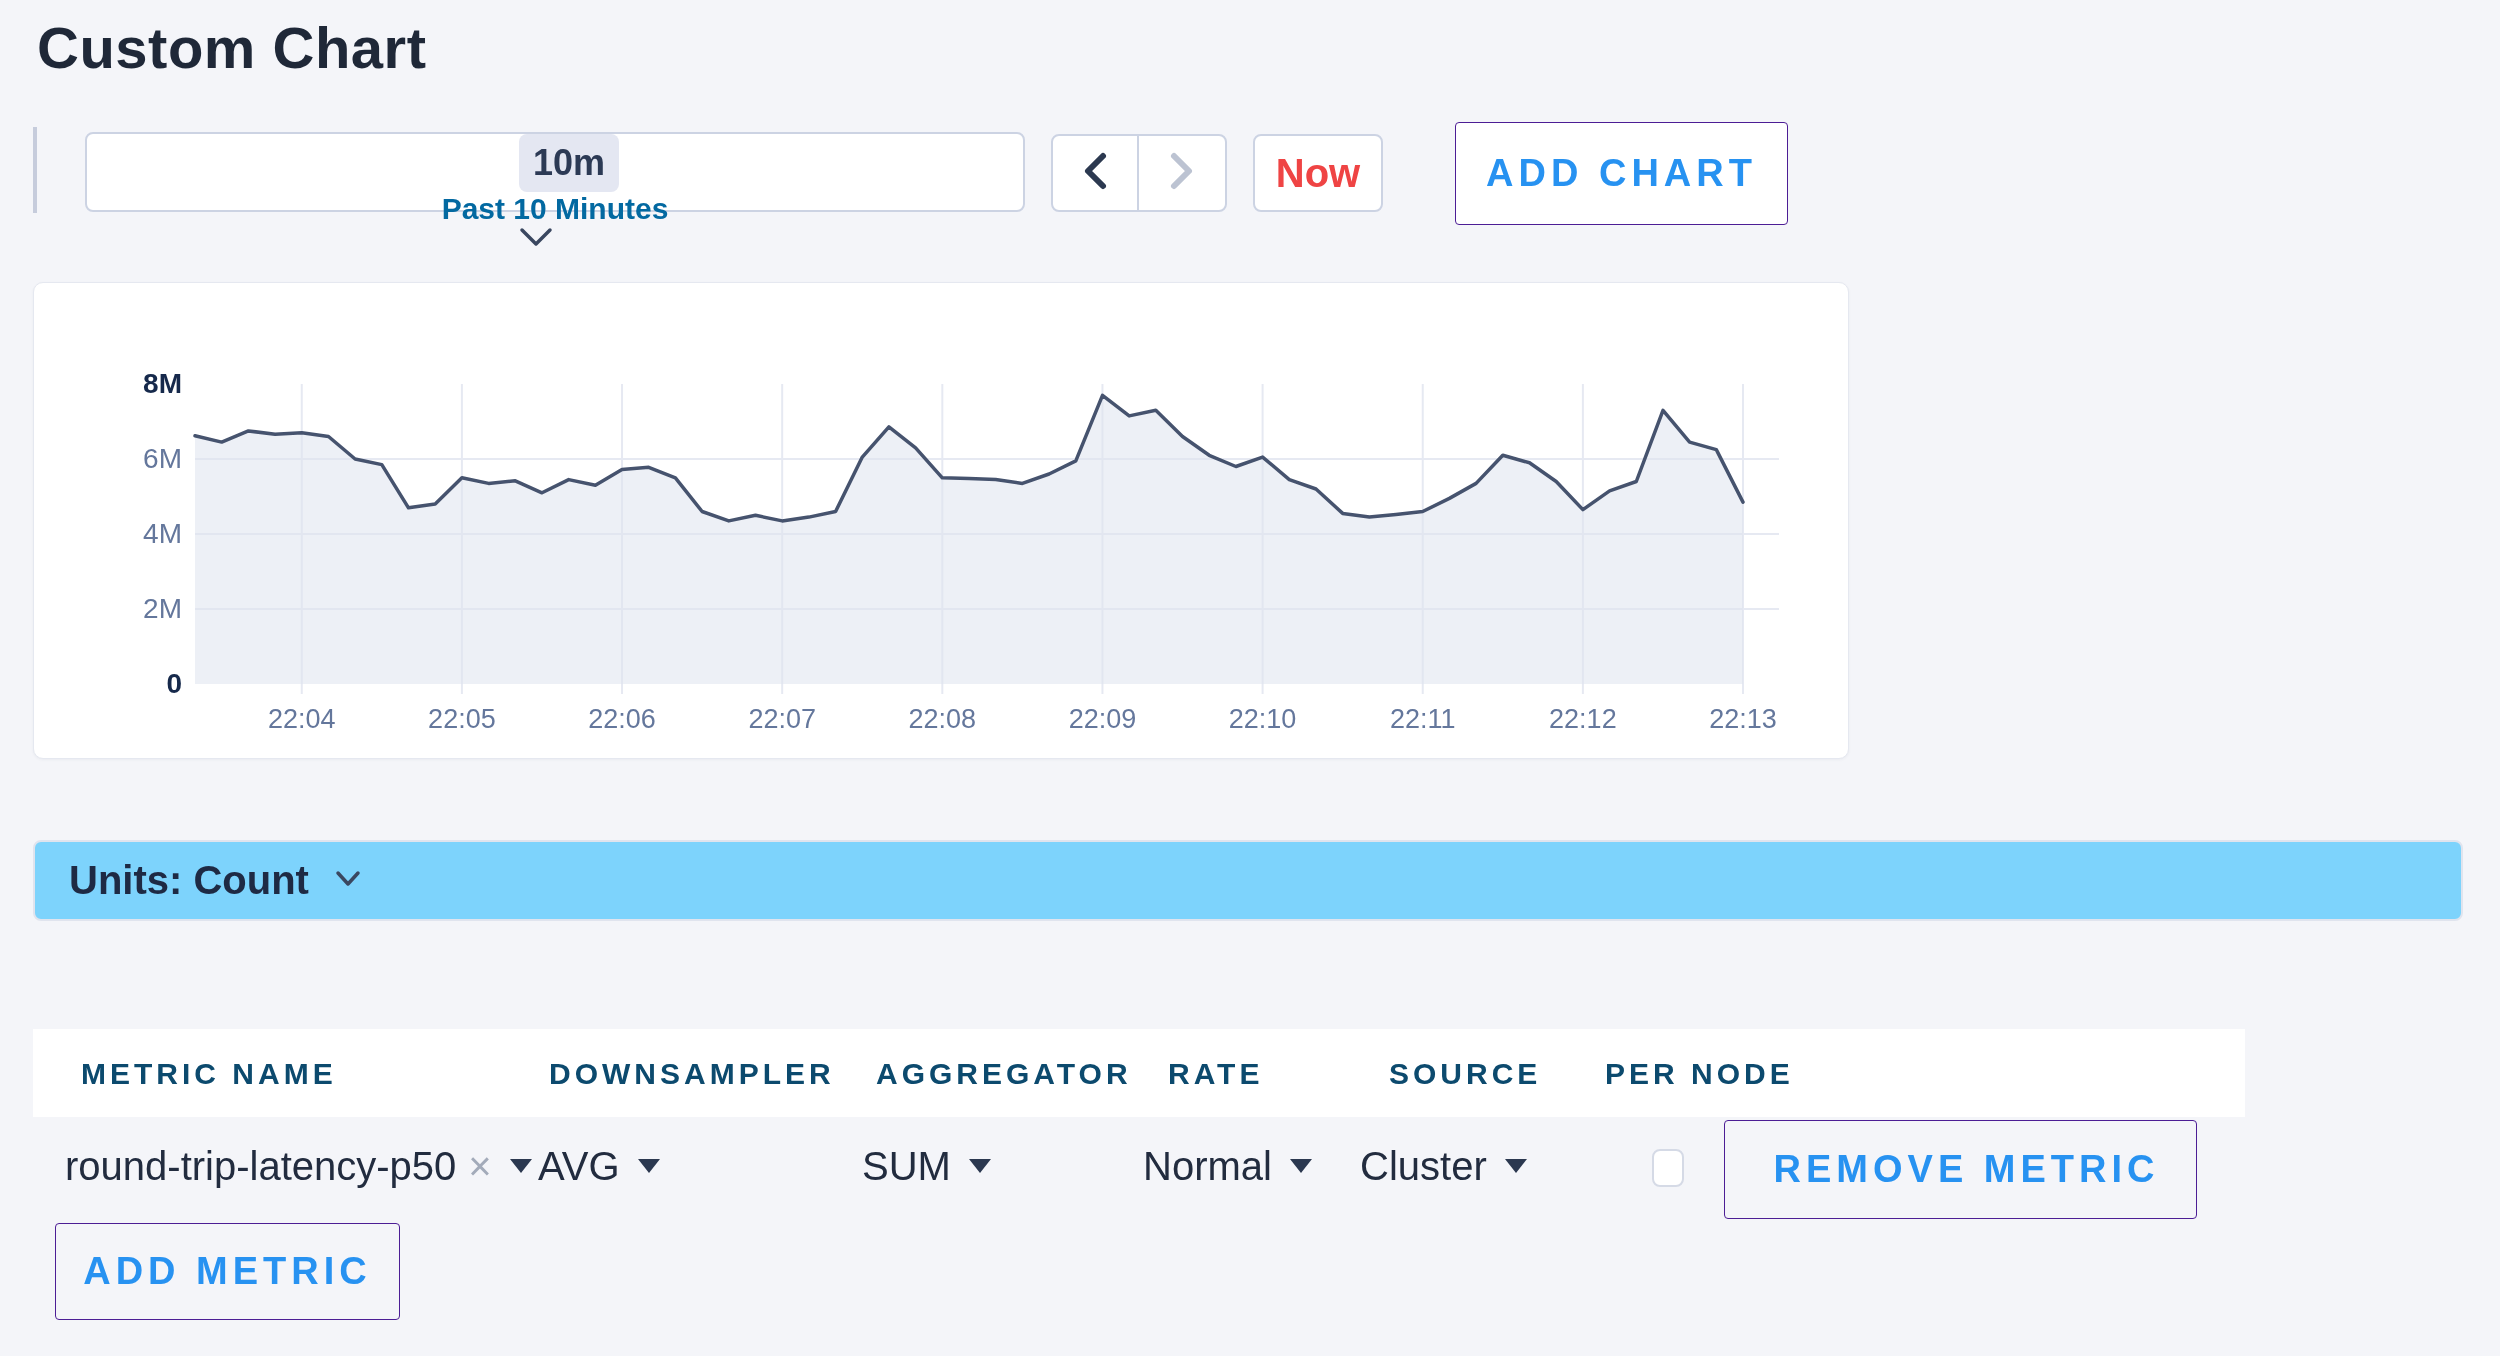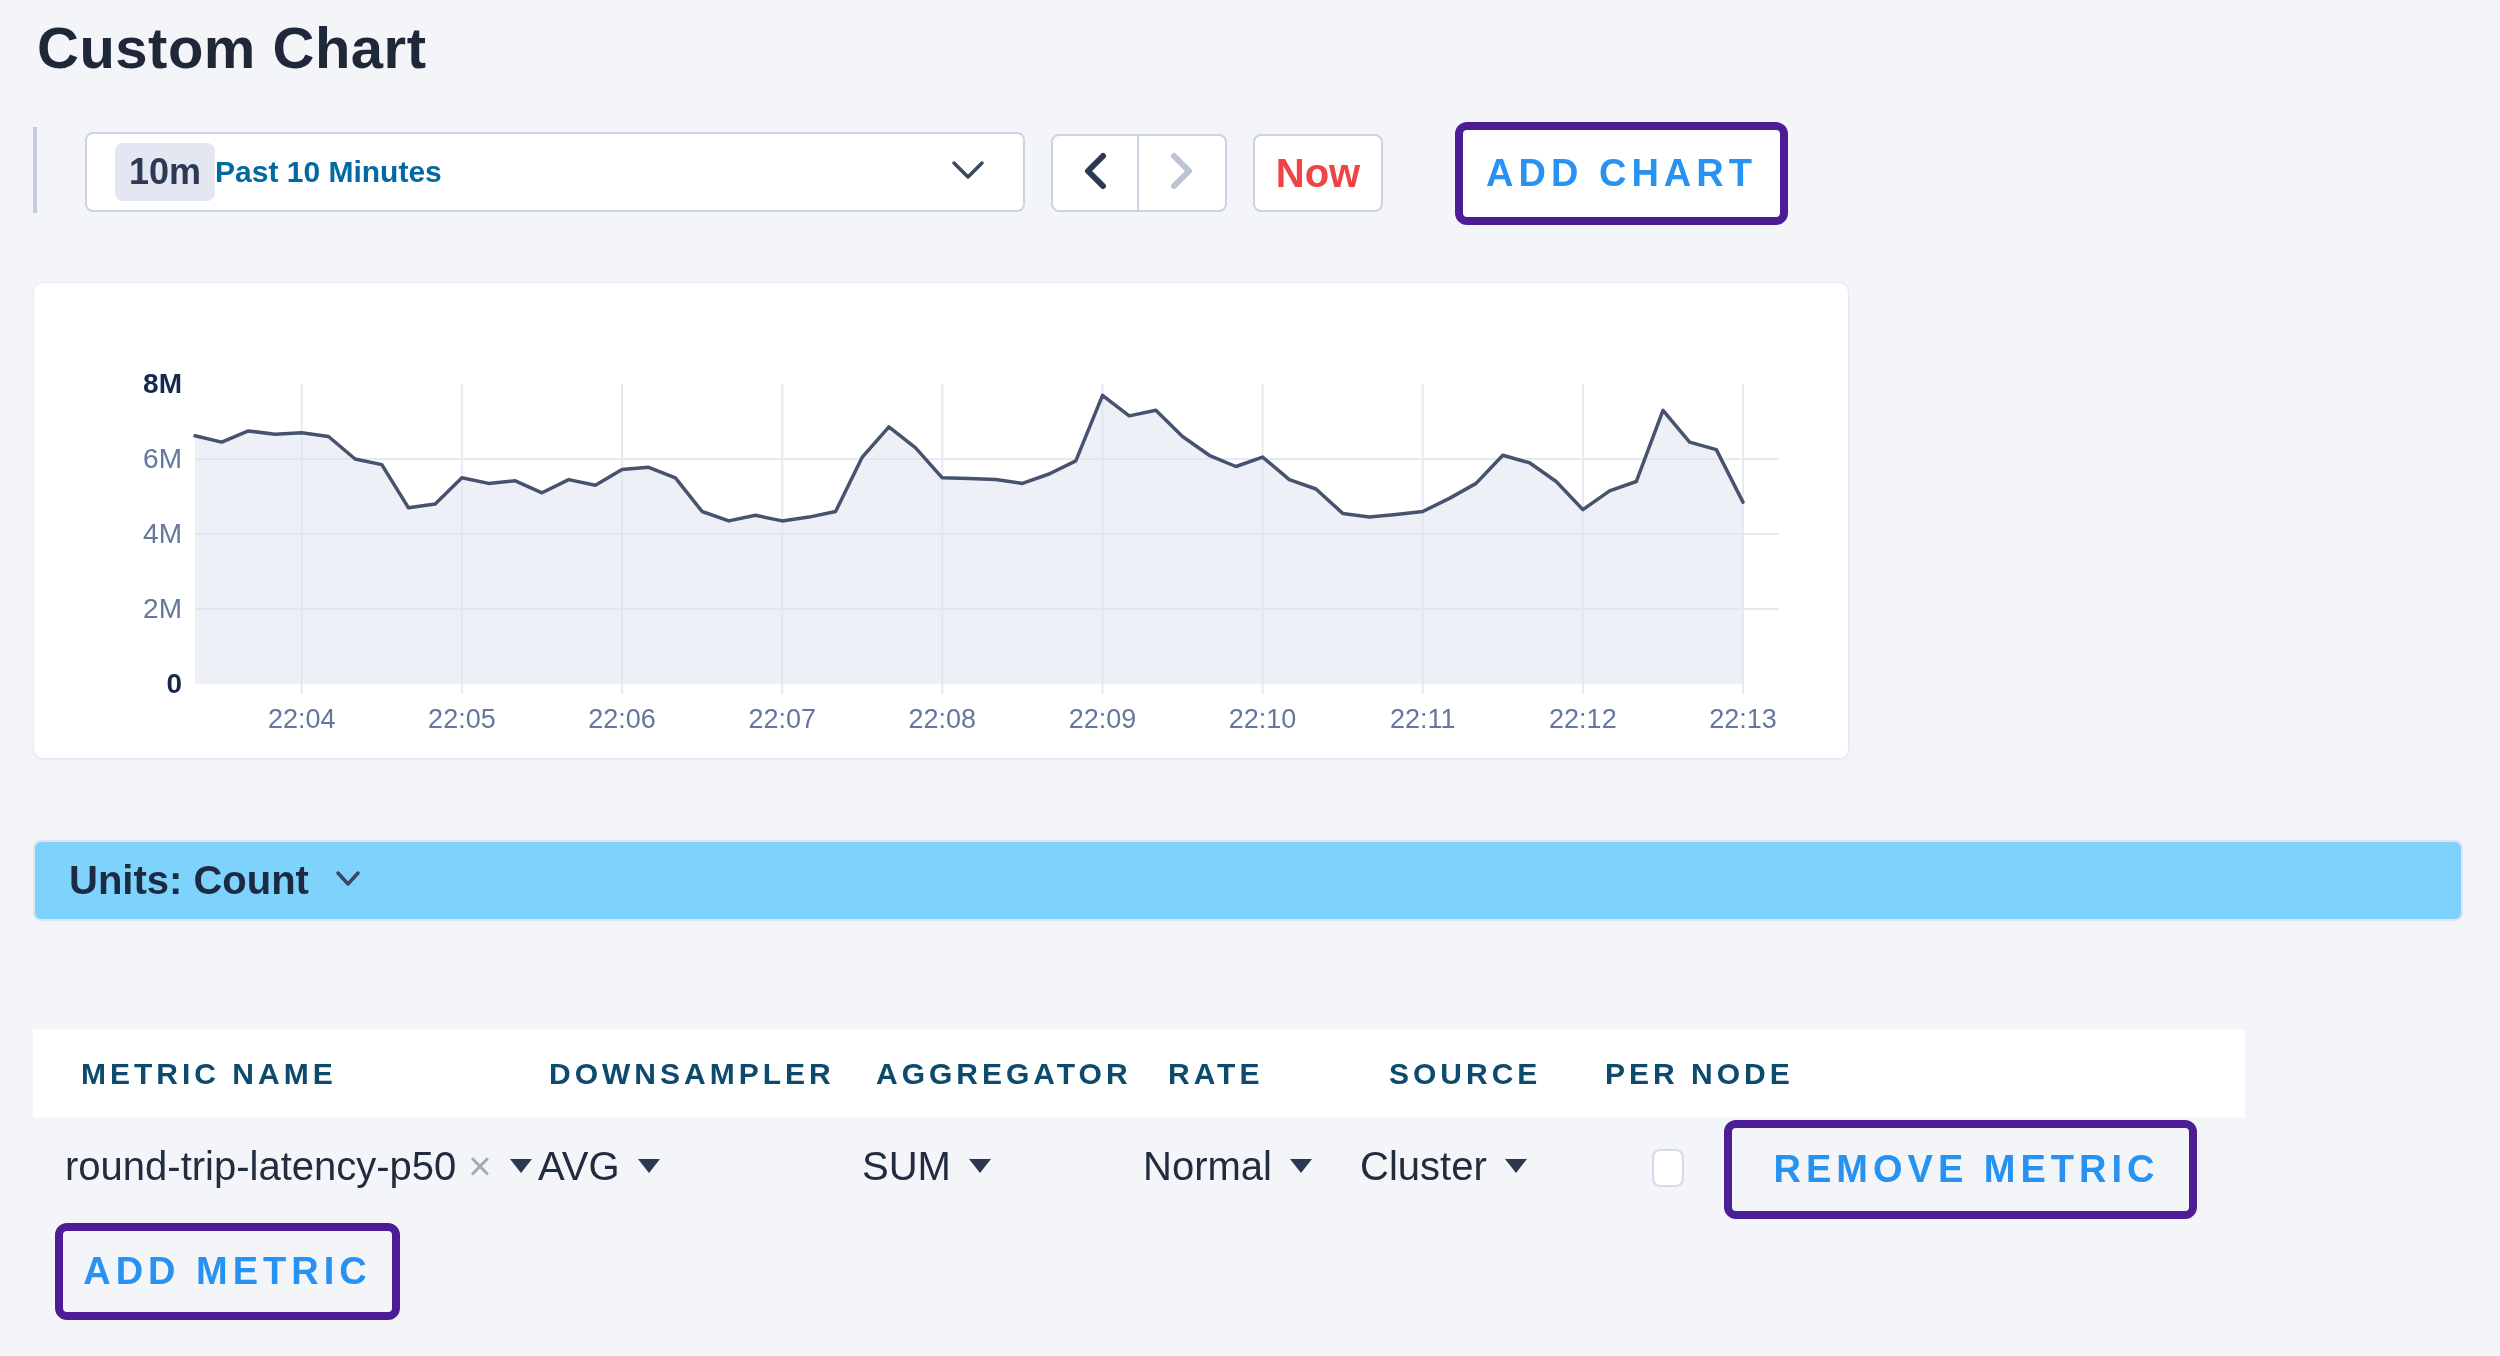--- a/index.html
+++ b/index.html
@@ -12,21 +12,21 @@
   }
   .page-title {
     position:absolute; left:37px; top:14px;
     font-size:58px; font-weight:700; color:#1f2838; letter-spacing:0.5px;
   }
   .v-divider { position:absolute; left:33px; top:127px; width:4px; height:86px; background:#c6ccdc; }
 
   .time-dropdown {
     position:absolute; left:85px; top:132px; width:940px; height:80px;
     background:#fff; border:2px solid #ccd3e3; border-radius:8px;
-    display:flex; align-items:center; cursor:pointer;
+    display:flex; align-items:center; cursor:pointer;flex-direction:column;
   }
   .range-badge {
     margin-left:28px; background:#e4e7f2; border-radius:8px;
     font-size:36px; font-weight:700; color:#2c3a55; padding:8px 14px;
   }
   .range-label { font-size:30px; font-weight:700; color:#0369a1; }
   .time-dropdown .spacer { flex:1; }
   .chev { margin-right:38px; }
 
   .arrow-group {
@@ -38,21 +38,21 @@
   .arrow-cell.first { border-right:2px solid #ccd3e3; }
 
   .now-btn {
     position:absolute; left:1253px; top:134px; width:130px; height:78px;
     background:#fff; border:2px solid #ccd3e3; border-radius:8px;
     display:flex; align-items:center; justify-content:center;
     font-size:40px; font-weight:700; color:#ef4444; cursor:pointer;
   }
 
   .blue-btn {
-    background:transparent; border:8px solid #4c1d95; border-radius:12px;
+    background:transparent; border:1px solid #4c1d95; border-radius:4px;
     display:flex; align-items:center; justify-content:center;
     font-size:38px; font-weight:700; color:#2792f1; letter-spacing:5px; cursor:pointer;
   }
   .add-chart-btn { position:absolute; left:1455px; top:122px; width:333px; height:103px; background:#fff; }
   .remove-chart-btn { position:absolute; left:55px; top:933px; width:398px; height:96px; }
   .remove-metric-btn { position:absolute; left:1724px; top:1120px; width:473px; height:99px;padding-left:12px; }
   .add-metric-btn { position:absolute; left:55px; top:1223px; width:345px; height:97px; }
 
   .chart-card {
     position:absolute; left:33px; top:282px; width:1816px; height:477px;

